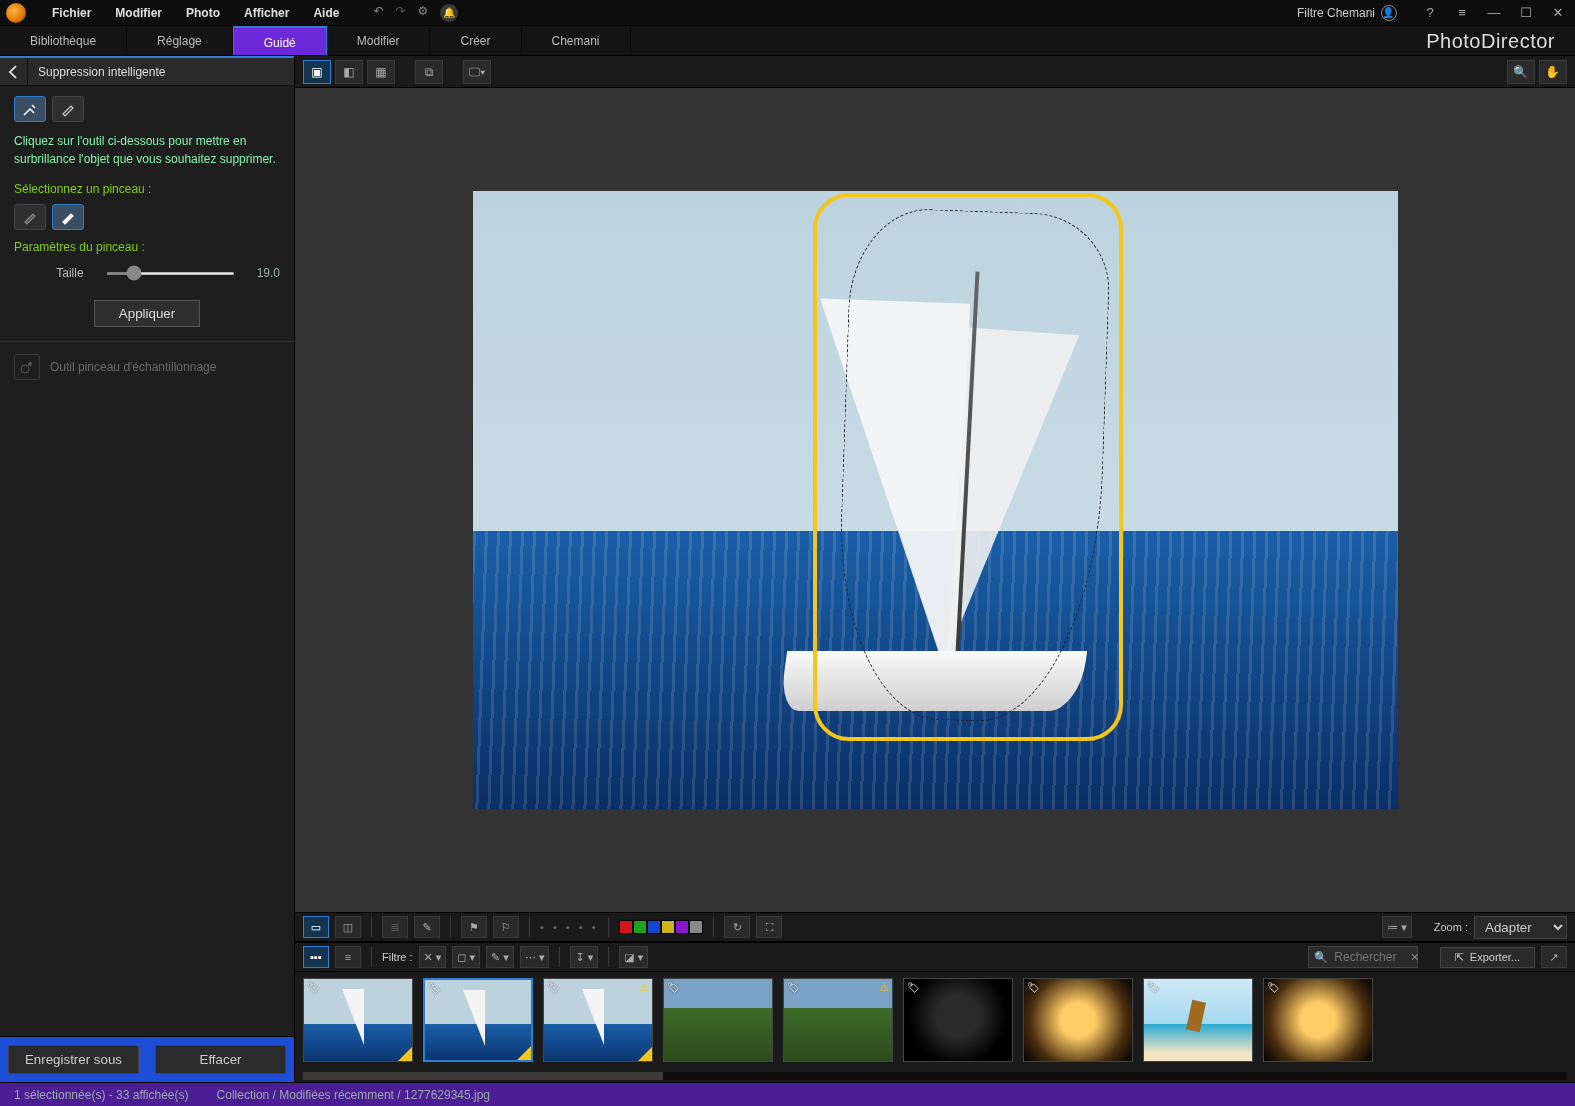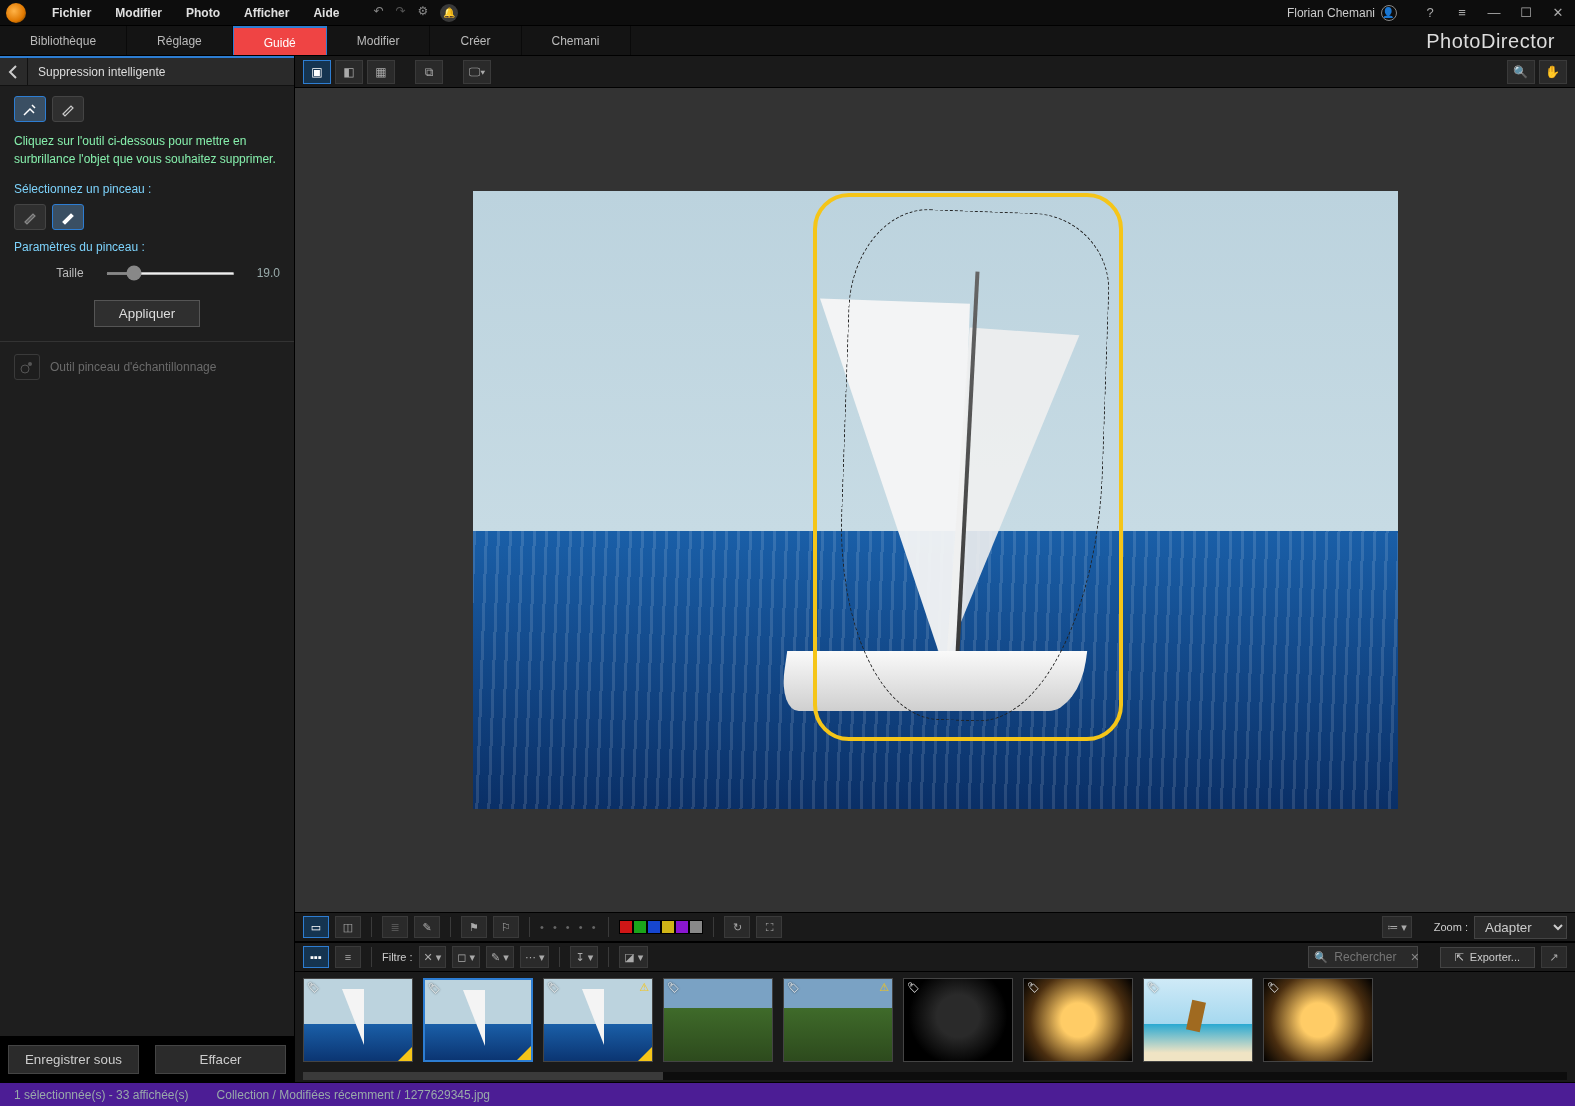--- a/index.html
+++ b/index.html
@@ -14,46 +14,46 @@
 .titlebar .tbicons span { cursor:pointer; }
 .titlebar .spacer { flex:1; }
 .titlebar .user { color:#ccc; margin-right:8px; display:flex; align-items:center; gap:6px;}
 .titlebar .usericon { width:16px; height:16px; border:1px solid #888; border-radius:50%; display:inline-flex; align-items:center; justify-content:center; font-size:10px;}
 .titlebar .winctl { display:flex; gap:10px; margin-left:14px; color:#aaa; font-size:13px;}
 .titlebar .winctl span { width:22px; text-align:center; cursor:pointer; }
 
 
 .tabbar { height:30px; background:#141414; display:flex; align-items:stretch; border-bottom:1px solid #000; }
 .tabbar .tab { padding:0 30px; line-height:30px; color:#bbb; cursor:pointer; border-right:1px solid #0a0a0a; }
-.tabbar .tab.active { background:#ef4444; color:#fff; border:1px solid #2d7dd2; border-bottom:none; border-top:2px solid #2d7dd2; font-weight:500;}
+.tabbar .tab.active { background:#6d28d9; color:#fff; border:1px solid #2d7dd2; border-bottom:none; border-top:2px solid #2d7dd2; font-weight:500;}
 .tabbar .brand { flex:1; text-align:right; padding-right:20px; line-height:30px; color:#ddd; font-size:20px; font-weight:300; letter-spacing:0.5px;}
 
 
 .main { display:flex; height:calc(100% - 26px - 30px - 24px); }
 
 
 .left { width:295px; background:#1e1e1e; border-right:1px solid #000; display:flex; flex-direction:column; }
 .left .paneltitle { height:30px; display:flex; align-items:center; background:#2a2a2a; border-top:2px solid #2d7dd2; border-bottom:1px solid #111; }
 .left .paneltitle .back { width:28px; height:28px; display:flex; align-items:center; justify-content:center; color:#aaa; cursor:pointer; border-right:1px solid #111;}
 .left .paneltitle .txt { padding-left:10px; color:#ddd; }
 .left .panelbody { padding:10px 14px; color:#9aa; font-size:12px; overflow:auto; flex:1; }
 .toolpair { display:flex; gap:6px; margin-bottom:10px;}
 .toolbtn { width:32px; height:26px; background:#2f2f2f; border:1px solid #444; border-radius:3px; display:flex; align-items:center; justify-content:center; cursor:pointer; color:#ccc;}
 .toolbtn.active { background:#3a4f63; border-color:#2d7dd2; }
 .helptext { color:#86efac; line-height:1.5; margin-bottom:14px; }
-.sectionlabel { color:#7dd3fc; margin:10px 0 8px; }
+.sectionlabel { color:#84cc16; margin:10px 0 8px; }
 .sliderrow { display:flex; align-items:center; gap:22px; padding:4px 0 12px; }
 .sliderrow .lbl { width:110px; text-align:right; color:#bbb; }
 .sliderrow input[type=range] { flex:1; accent-color:#888; height:3px;}
 .sliderrow .val { width:34px; text-align:right; }
 .applybtn { display:block; margin:8px auto 14px; padding:5px 24px; background:#2f2f2f; border:1px solid #555; color:#ddd; cursor:pointer; }
 .left .divider { height:1px; background:#333; margin:8px -14px; }
 .samprow { display:flex; align-items:center; gap:10px; color:#6a6a6a; margin-top:12px;}
 .samprow .samptool { width:26px; height:26px; border:1px solid #3a3a3a; border-radius:3px; display:flex; align-items:center; justify-content:center;}
-.left .footer { display:flex; border-top:1px solid #000; background:#000000; }
+.left .footer { display:flex; border-top:1px solid #000; background:#1d4ed8; }
 .left .footer button { flex:1; margin:8px; padding:6px 0; background:#2b2b2b; border:1px solid #444; color:#ccc; cursor:pointer;}
 
 
 .right { flex:1; display:flex; flex-direction:column; background:#262626; }
 
 
 .viewtb { height:32px; background:#1a1a1a; border-bottom:1px solid #000; display:flex; align-items:center; padding:0 8px; gap:4px;}
 .vtbtn { width:28px; height:24px; background:#2a2a2a; border:1px solid #3a3a3a; display:flex; align-items:center; justify-content:center; color:#aaa; cursor:pointer; font-size:12px;}
 .vtbtn.active { background:#153450; border-color:#2d7dd2; color:#fff;}
 .vtgap { width:12px; }
@@ -123,21 +123,21 @@
       <span>Aide</span>
     </div>
   <div class="tbicons">
     <span>↶</span>
     <span style="color:#555">↷</span>
     <span>⚙</span>
     <span style="background:#3a3a3a;border-radius:50%;width:18px;height:18px;display:inline-flex;align-items:center;justify-content:center;font-size:10px;">🔔</span>
   </div>
   <div class="spacer"></div>
   <div class="user">
-    <span>Florian Chemani</span>
+    <span>Filtre Chemani</span>
     <span class="usericon">👤</span>
   </div>
   <div class="winctl">
     <span>?</span>
     <span>≡</span>
     <span>—</span>
     <span>☐</span>
     <span>✕</span>
   </div>
 </div>

